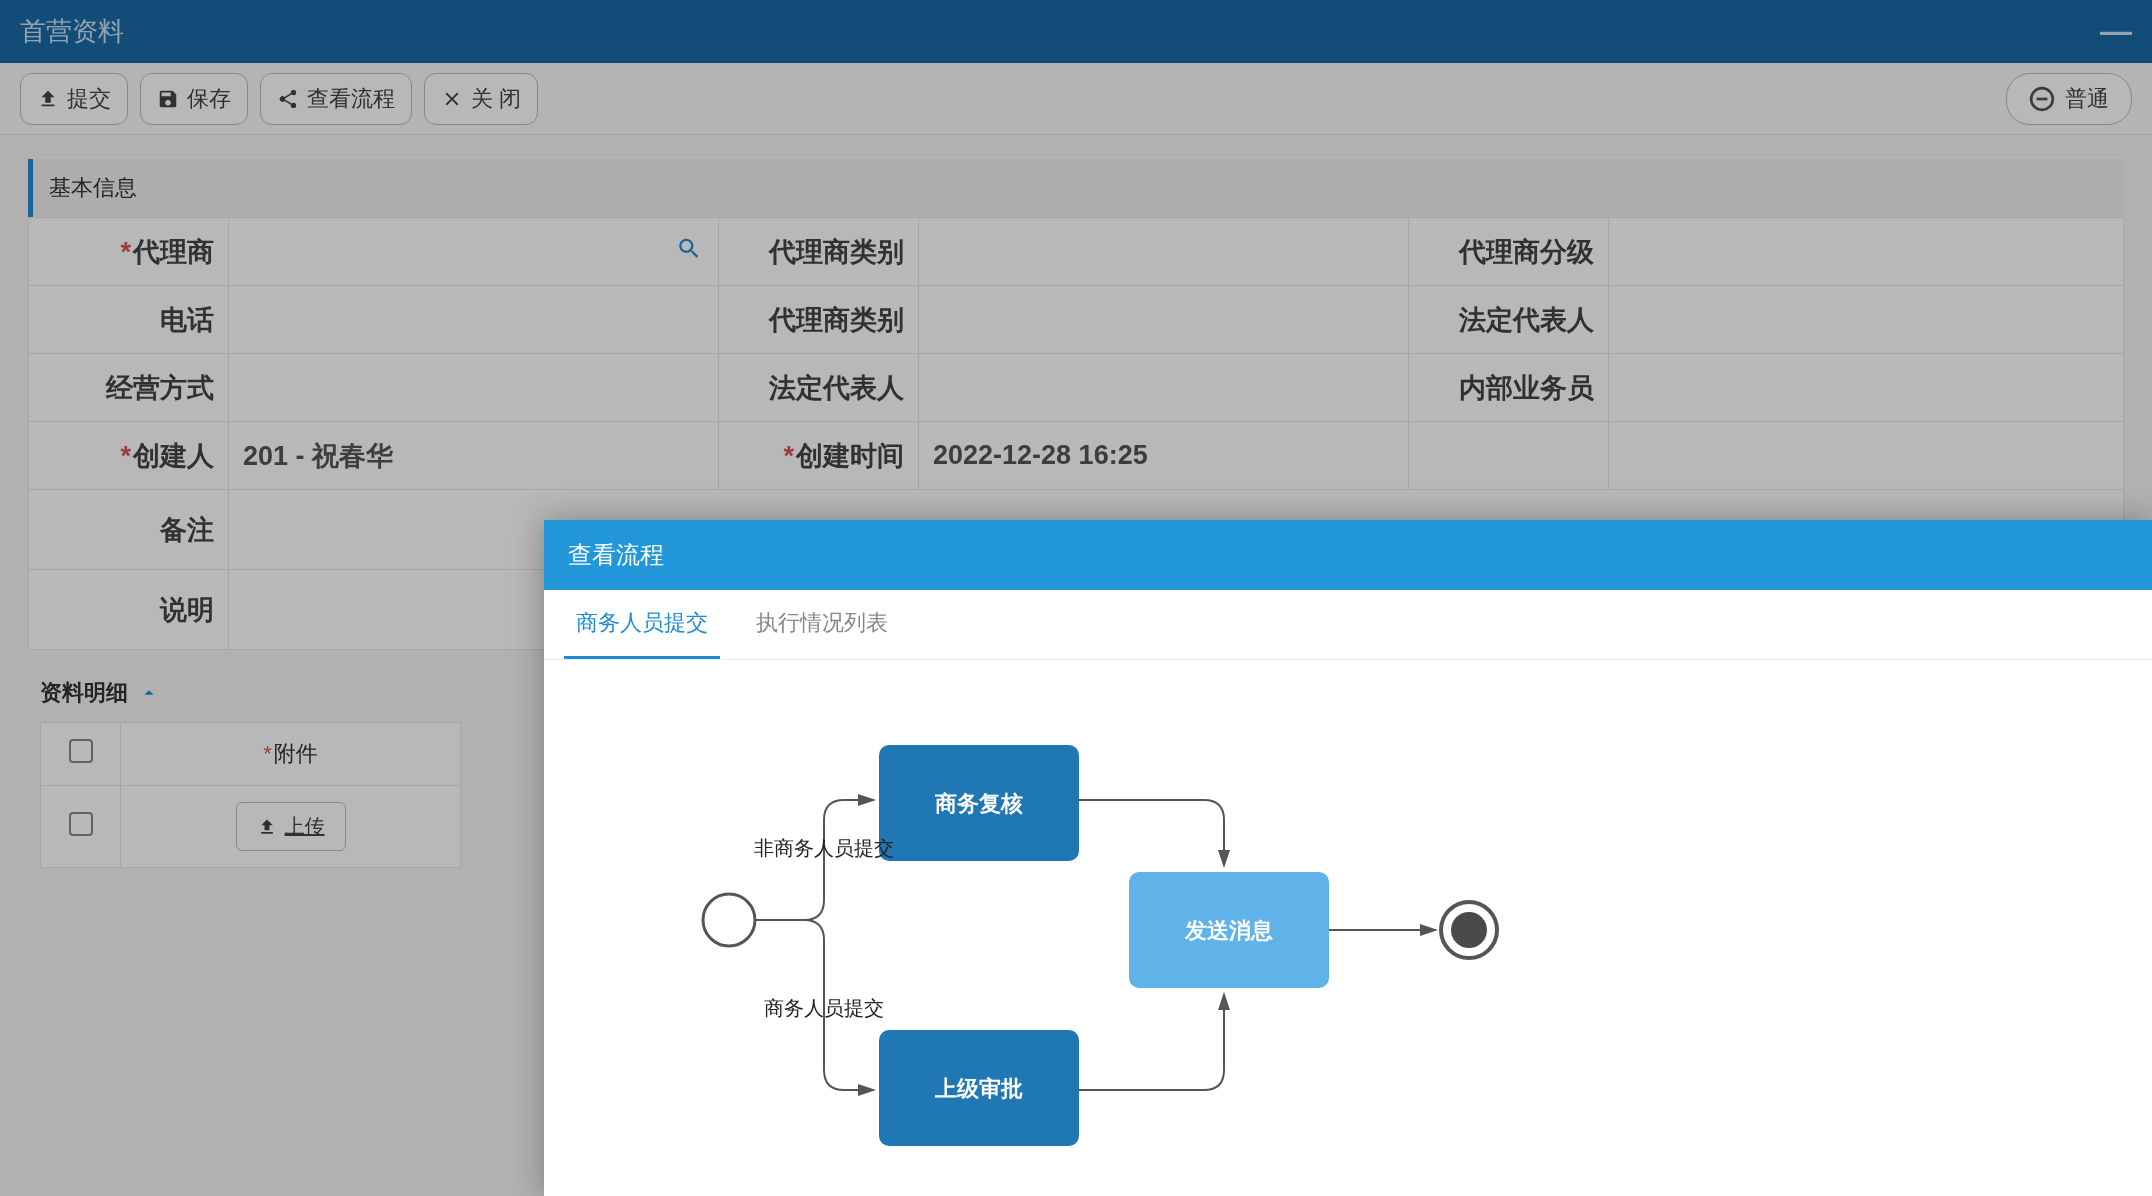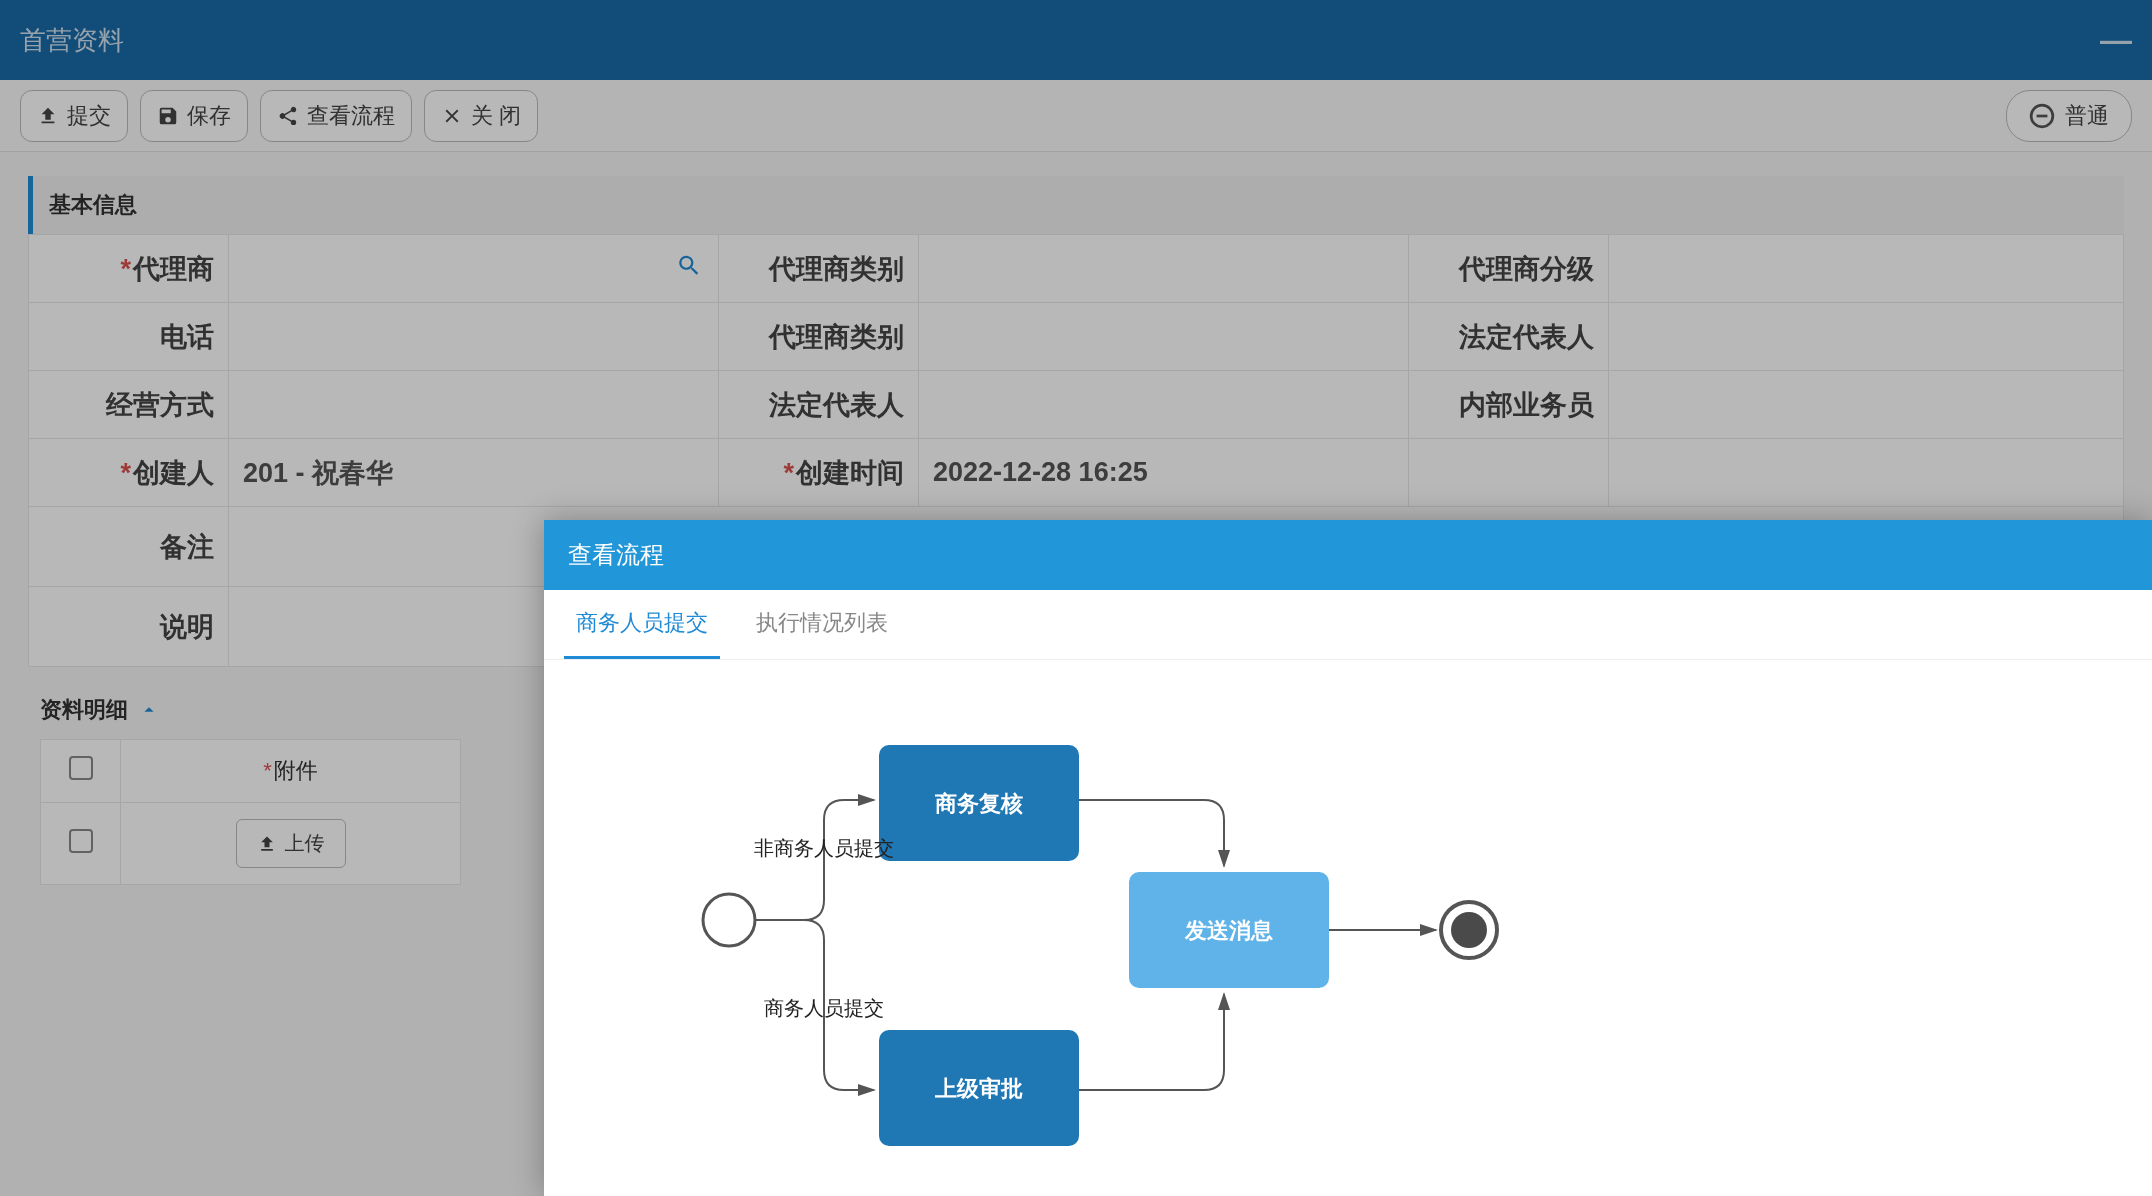--- a/index.html
+++ b/index.html
@@ -1,52 +1,52 @@
 <!DOCTYPE html>
 <html><head>
 <meta charset="utf-8">
 <style>
 * { margin: 0; padding: 0; box-sizing: border-box; font-family: "Microsoft YaHei", Arial, sans-serif; }
 body { background: #f5f5f5; width: 2152px; height: 1196px; overflow: hidden; position: relative; }
 
 
-.header-bar { background: #1a6aa8; height: 80px; display: flex; align-items: center; padding: 0 20px; justify-content: space-between; }
+.header-bar { background: #1a6aa8; height: 63px; display: flex; align-items: center; padding: 0 20px; justify-content: space-between; }
 .header-title { color: #cfe1ee; font-size: 26px; }
 .header-minimize { color: #cfe1ee; font-size: 32px; font-weight: bold; cursor: pointer; }
 
 
 .toolbar { background: #fafafa; height: 72px; display: flex; align-items: center; padding: 0 20px; border-bottom: 1px solid #e0e0e0; justify-content: space-between; }
 .toolbar-left { display: flex; gap: 12px; }
 .toolbar-right { display: flex; gap: 12px; }
 .tb-btn { border: 1px solid #bbb; background: #fff; border-radius: 12px; padding: 10px 16px; display: flex; align-items: center; gap: 8px; font-size: 22px; color: #444; cursor: pointer; }
 .tb-btn svg { width: 22px; height: 22px; }
 .tb-status { border: 1px solid #bbb; background: #fff; border-radius: 24px; padding: 10px 22px; display: flex; align-items: center; gap: 10px; font-size: 22px; color: #444; }
 .tb-status svg { width: 26px; height: 26px; }
 
 
 .section { margin: 24px 28px 0 28px; }
-.section-header { background: #f0f0f0; border-left: 5px solid #1f8bd6; padding: 14px 16px; font-size: 22px; font-weight: bold; color: #333; display: flex; justify-content: space-between; align-items: center; }
+.section-header { background: #f0f0f0; border-left: 5px solid #1f8bd6; padding: 14px 16px; font-size: 22px; font-weight: normal; color: #333; display: flex; justify-content: space-between; align-items: center; }
 
 
 .form-table { width: 100%; border-collapse: collapse; background: #fff; }
 .form-table td { border: 1px solid #e6e6e6; height: 68px; font-size: 27px; color: #333; font-weight: bold; }
 .form-table .lbl { text-align: right; padding-right: 14px; width: 200px; background: #fff; color: #444; }
 .form-table .lbl.req::before { content: "*"; color: #d9534f; margin-right: 2px; }
 .form-table .val { padding-left: 14px; color: #555; position: relative; }
 .search-ic { position: absolute; right: 16px; top: 50%; transform: translateY(-50%); color: #1f8bd6; }
 
 
 .detail-section { margin: 28px 40px; }
 .detail-header { display: flex; align-items: center; gap: 10px; font-size: 22px; font-weight: bold; color: #333; margin-bottom: 14px; }
 .detail-header svg { width: 22px; height: 22px; color: #1f8bd6; }
 .detail-table { border-collapse: collapse; background: #fff; }
 .detail-table td, .detail-table th { border: 1px solid #e6e6e6; padding: 16px 24px; font-size: 22px; text-align: center; }
 .detail-table th { font-weight: normal; color: #333; }
 .detail-table th.req::before { content: "*"; color: #d9534f; margin-right: 2px; }
-.upload-btn { border: 1px solid #bbb; background: #fff; border-radius: 6px; padding: 10px 20px; display: inline-flex; align-items: center; gap: 8px; font-size: 20px; color: #444; cursor: pointer; }
+.upload-btn { border: 1px solid #bbb; background: #fff; border-radius: 6px; padding: 10px 20px; display: inline-flex; align-items: center; gap: 8px; font-size: 20px; color: #444; cursor: pointer; text-decoration: underline; }
 .checkbox { width: 24px; height: 24px; border: 2px solid #888; border-radius: 4px; display: inline-block; }
 
 
 .overlay { position: absolute; top: 0; left: 0; width: 100%; height: 100%; background: rgba(0,0,0,0.28); }
 
 
 .dialog { position: absolute; top: 520px; left: 544px; right: 0; bottom: 0; background: #fff; box-shadow: 0 0 30px rgba(0,0,0,0.3); display: flex; flex-direction: column; }
 .dialog-header { background: #2196d8; color: #fff; height: 70px; display: flex; align-items: center; padding: 0 24px; font-size: 24px; justify-content: space-between; }
 .dialog-tabs { display: flex; border-bottom: 1px solid #eee; padding: 0 20px; }
 .dialog-tab { padding: 18px 12px; font-size: 22px; color: #888; cursor: pointer; margin-right: 24px; border-bottom: 3px solid transparent; }

